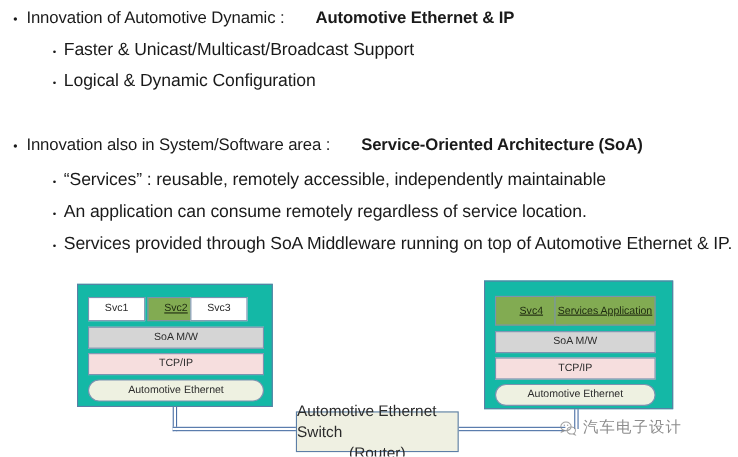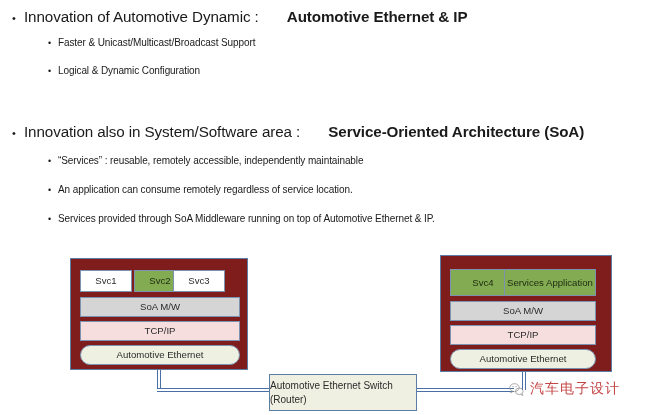--- a/index.html
+++ b/index.html
@@ -43,70 +43,70 @@
     width: 10px;
   }
   .txt {
     flex: 0 0 auto;
   }
   .l1 .txt {
     font-size: 15.2px;
     letter-spacing: -0.1px;
   }
   .l2 .txt {
-    font-size: 10px;
+    font-size: 16px;
     letter-spacing: -0.1px;
   }
   .txt b {
     font-weight: bold;
     margin-left: 24px;
   }
 
   
   .diagram {
     position: absolute;
     left: 0;
     top: 0;
     width: 671px;
     height: 415px;
   }
   .node-box {
     position: absolute;
     box-sizing: border-box;
-    background: #7f1d1d;
+    background: #14b8a6;
     border: 1px solid #5c7ea6;
   }
   .layer {
     position: absolute;
     box-sizing: border-box;
     border: 1px solid #7b92b0;
     display: flex;
     align-items: center;
     justify-content: center;
     text-align: center;
     font-size: 9.6px;
     color: #2b2b2b;
     line-height: 1.15;
   }
   .layer.svc-plain { background: #ffffff; }
-  .layer.svc-green { background: #82ab52; color: #1e2a10; }
+  .layer.svc-green { background: #82ab52; color: #1e2a10; text-decoration: underline; }
   .layer.mw       { background: #d5d5d5; }
   .layer.tcp      { background: #f6dede; }
   .layer.eth      { background: #eef1e1; border-radius: 10px; }
 
   .switch-box {
     position: absolute;
     box-sizing: border-box;
     background: #eff0e2;
     border: 1px solid #5c7ea6;
     display: flex;
     flex-direction: column;
-    align-items: flex-start;
+    align-items: center;
     justify-content: center;
-    font-size: 10px;
+    font-size: 14px;
     color: #2b2b2b;
     line-height: 1.35;
   }
 
   
   .conn-h {
     position: absolute;
     height: 4px;
     box-sizing: border-box;
     border-top: 1px solid #4a6fa5;
@@ -130,21 +130,21 @@
     gap: 5px;
     opacity: 0.82;
   }
   .wm-icon {
     width: 17px;
     height: 17px;
     flex: 0 0 auto;
   }
   .wm-text {
     font-size: 14px;
-    color: #b91c1c;
+    color: #737373;
     letter-spacing: 1px;
     white-space: nowrap;
   }
 </style>
 </head>
 <body>
 
 <div class="bullets">
 
   <div class="row l1" style="left:12px; top:8px;">

